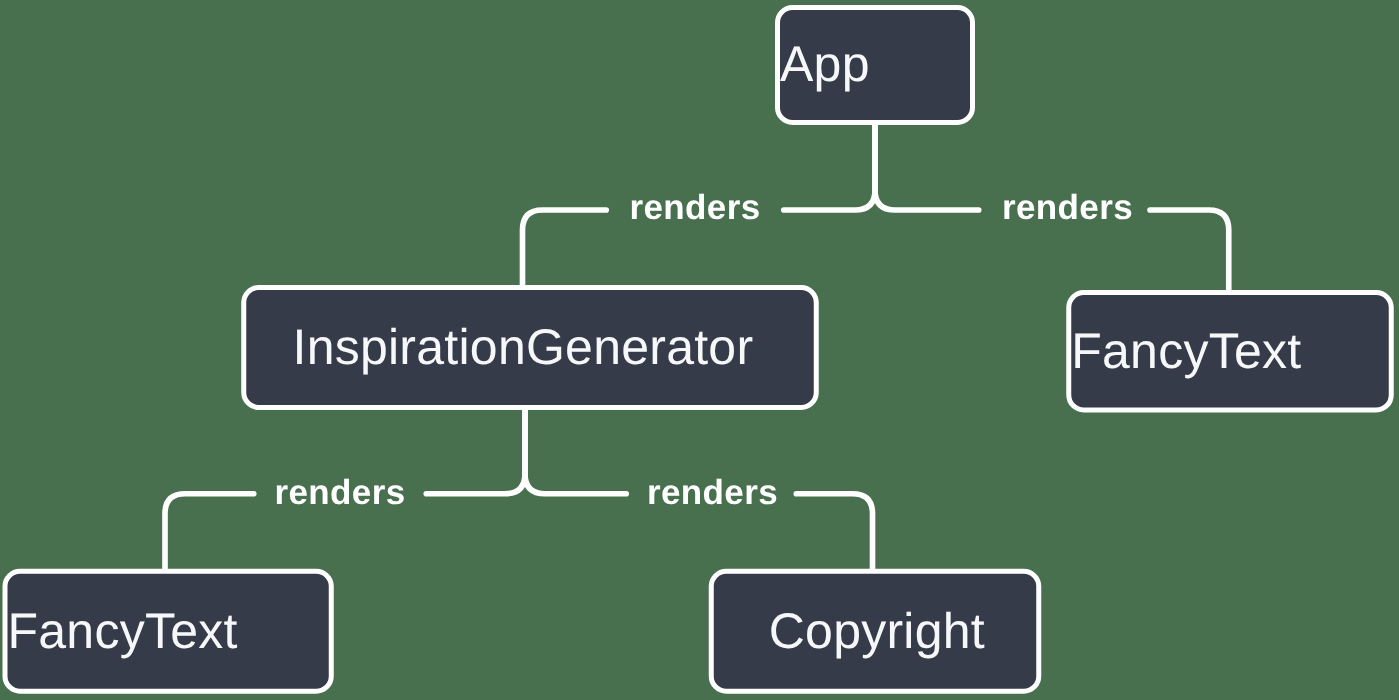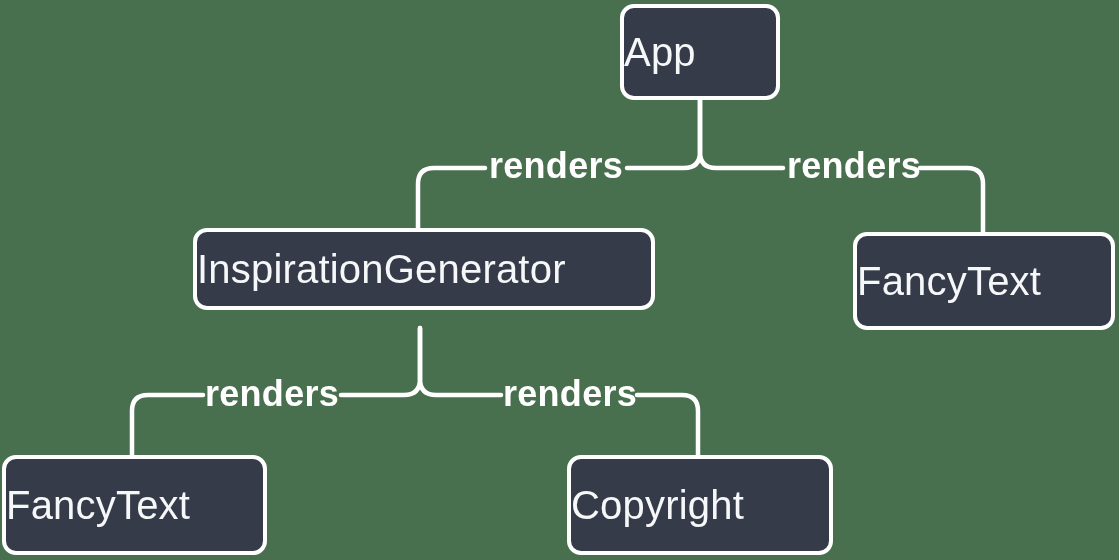--- a/index.html
+++ b/index.html
@@ -43,30 +43,30 @@
     color: var(--node-text);
     display: flex;
     align-items: center;
     justify-content: flex-start;
     font-size: 40px;
     font-weight: 500;
     letter-spacing: 0.2px;
     white-space: nowrap;
   }
   #node-app            { left: 620px; top: 4px;   width: 160px; height: 96px; }
-  #node-inspiration    { left: 193px; top: 228px; width: 462px; height: 82px; }
+  #node-inspiration    { left: 193px; top: 228px; width: 462px; height: 100px; padding-left: 37px; }
   #node-fancytext-top  { left: 853px; top: 232px; width: 262px; height: 98px; }
   #node-fancytext-bottom { left: 2px; top: 455px; width: 265px; height: 100px; }
-  #node-copyright      { left: 567px; top: 455px; width: 266px; height: 100px; }
+  #node-copyright      { left: 567px; top: 455px; width: 266px; height: 100px; padding-left: 44px; }
 
   .edge-label {
     position: absolute;
     transform: translate(-50%, -50%);
     color: var(--edge-color);
-    font-size: 36px;
+    font-size: 28px;
     font-weight: 700;
     letter-spacing: 0.3px;
     white-space: nowrap;
   }
   #edge-label-0 { left: 556px; top: 166px; }
   #edge-label-1 { left: 854px; top: 166px; }
   #edge-label-2 { left: 272px; top: 394px; }
   #edge-label-3 { left: 570px; top: 394px; }
 </style>
 </head>

